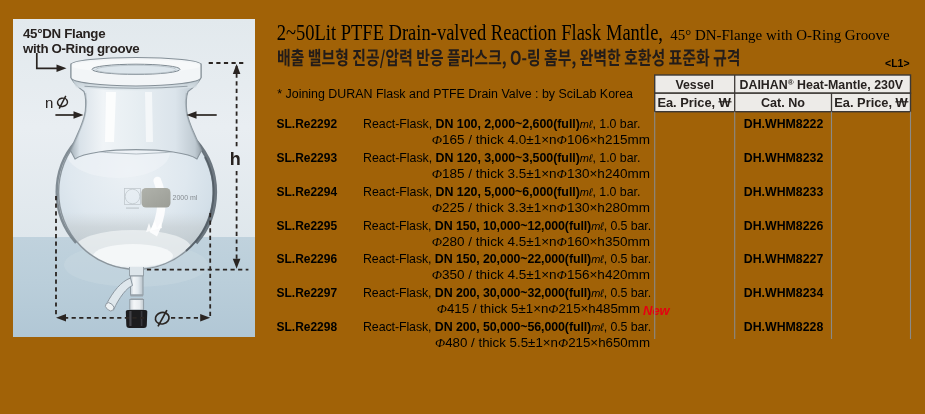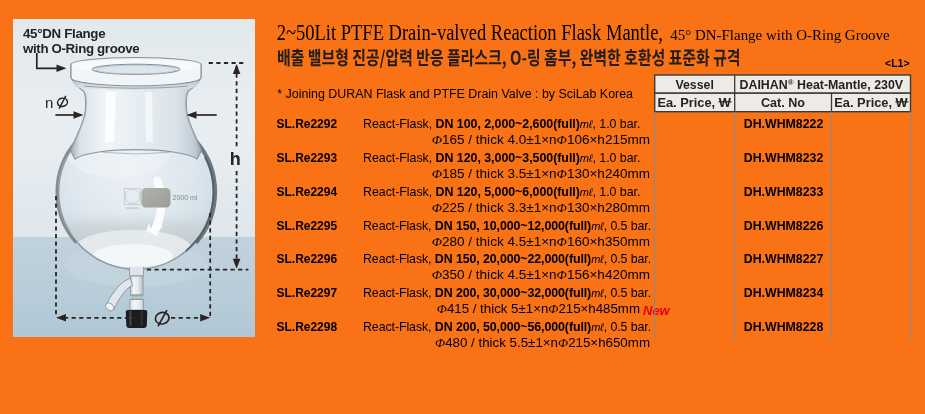--- a/index.html
+++ b/index.html
@@ -1,16 +1,16 @@
 <!DOCTYPE html>
 <html><head>
 <meta charset="utf-8">
 <style>
   html,body { margin:0; padding:0; background:#ffffff; }
-  .page { position:relative; width:925px; height:414px; background:#f97316; overflow:hidden; }
+  .page { position:relative; width:925px; height:414px; background:#a16207; overflow:hidden; }
   text { font-family:"Liberation Sans", sans-serif; }
   .i { font-style:italic; font-family:"Liberation Serif", serif; }
   .r { font-size:12.4px; }
   .b { font-size:12.4px; font-weight:bold; }
   .serif { font-family:"Liberation Serif", serif; }
 </style>
 </head>
 <body>
 
 <div class="page">

